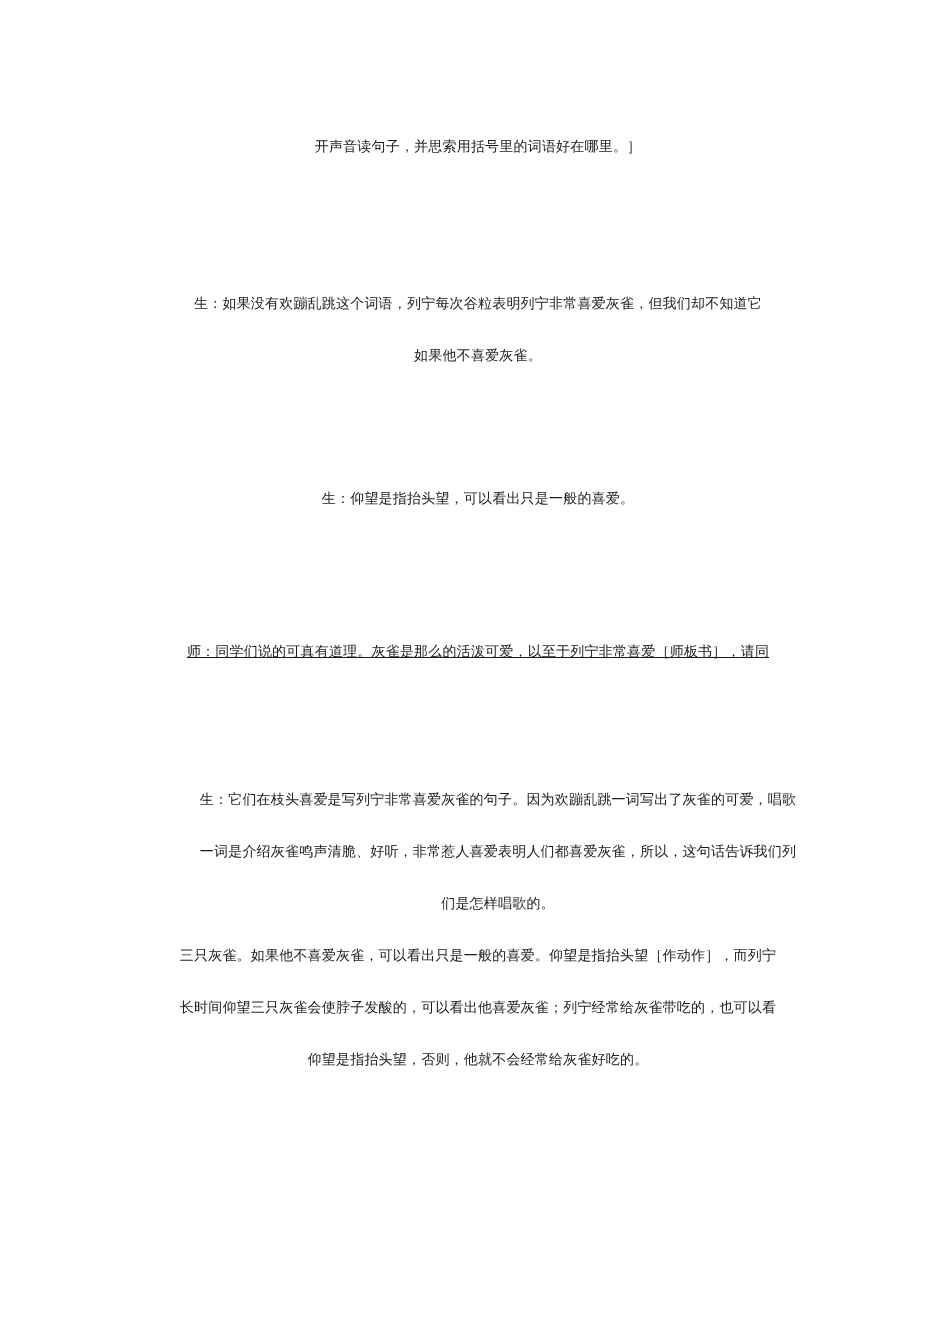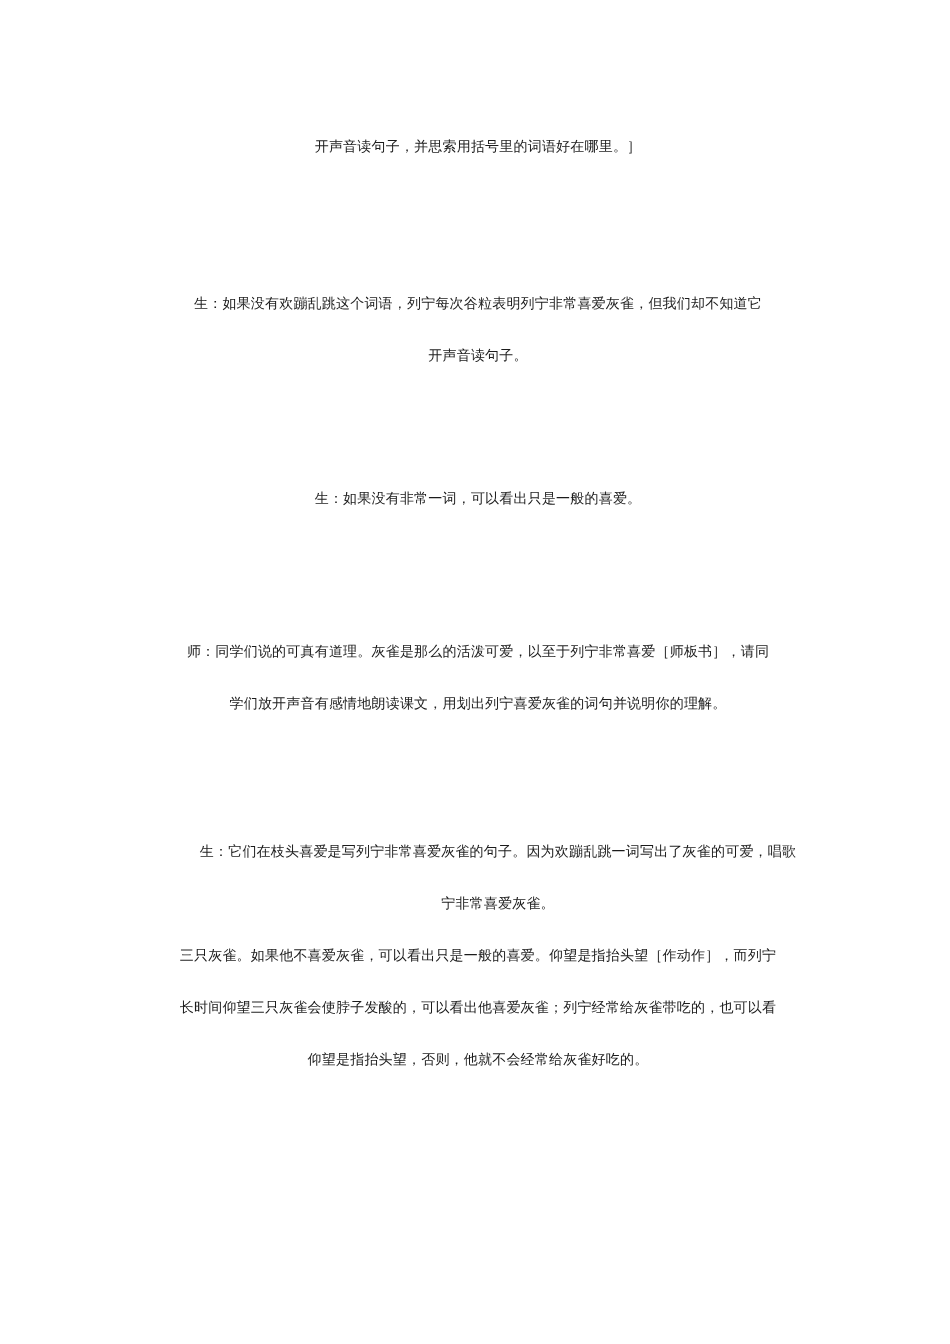--- a/index.html
+++ b/index.html
@@ -28,51 +28,51 @@
     text-align: center;
   }
   .line {
     line-height: 52px;
     height: 52px;
     white-space: nowrap;
   }
   .b1 { margin-top: 120px; }
   .b2 { margin-top: 105px; }
   .b3 { margin-top: 91px; }
-  .b4 { margin-top: 101px; }
+  .b4 { margin-top: 101px; text-decoration: underline; }
   .b5 { margin-top: 96px; margin-left: 40px; }
   .b6 { margin-top: 0px; }
 </style>
 </head>
 <body>
 
 <div class="page">
   <div class="content">
 
     <div class="block b1">
       <div class="line">开声音读句子，并思索用括号里的词语好在哪里。］</div>
     </div>
 
     <div class="block b2">
       <div class="line">生：如果没有欢蹦乱跳这个词语，列宁每次谷粒表明列宁非常喜爱灰雀，但我们却不知道它</div>
-      <div class="line">开声音读句子。</div>
+      <div class="line">如果他不喜爱灰雀。</div>
     </div>
 
     <div class="block b3">
-      <div class="line">生：如果没有非常一词，可以看出只是一般的喜爱。</div>
+      <div class="line">生：仰望是指抬头望，可以看出只是一般的喜爱。</div>
     </div>
 
     <div class="block b4">
       <div class="line">师：同学们说的可真有道理。灰雀是那么的活泼可爱，以至于列宁非常喜爱［师板书］，请同</div>
-      <div class="line">学们放开声音有感情地朗读课文，用划出列宁喜爱灰雀的词句并说明你的理解。</div>
     </div>
 
     <div class="block b5">
       <div class="line">生：它们在枝头喜爱是写列宁非常喜爱灰雀的句子。因为欢蹦乱跳一词写出了灰雀的可爱，唱歌</div>
-      <div class="line">宁非常喜爱灰雀。</div>
+      <div class="line">一词是介绍灰雀鸣声清脆、好听，非常惹人喜爱表明人们都喜爱灰雀，所以，这句话告诉我们列</div>
+      <div class="line">们是怎样唱歌的。</div>
     </div>
 
     <div class="block b6">
       <div class="line">三只灰雀。如果他不喜爱灰雀，可以看出只是一般的喜爱。仰望是指抬头望［作动作］，而列宁</div>
       <div class="line">长时间仰望三只灰雀会使脖子发酸的，可以看出他喜爱灰雀；列宁经常给灰雀带吃的，也可以看</div>
       <div class="line">仰望是指抬头望，否则，他就不会经常给灰雀好吃的。</div>
     </div>
 
   </div>
 </div>

